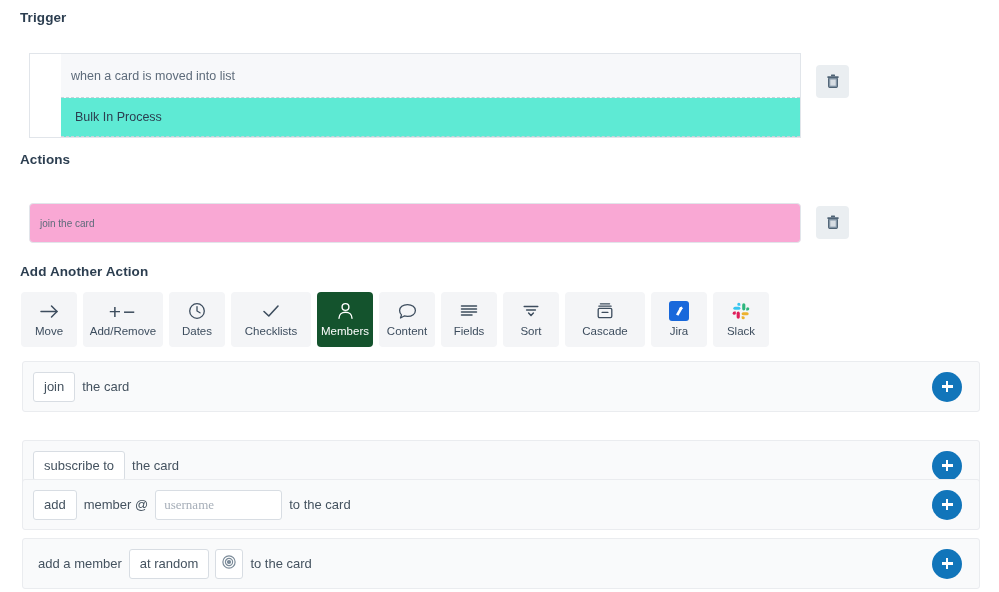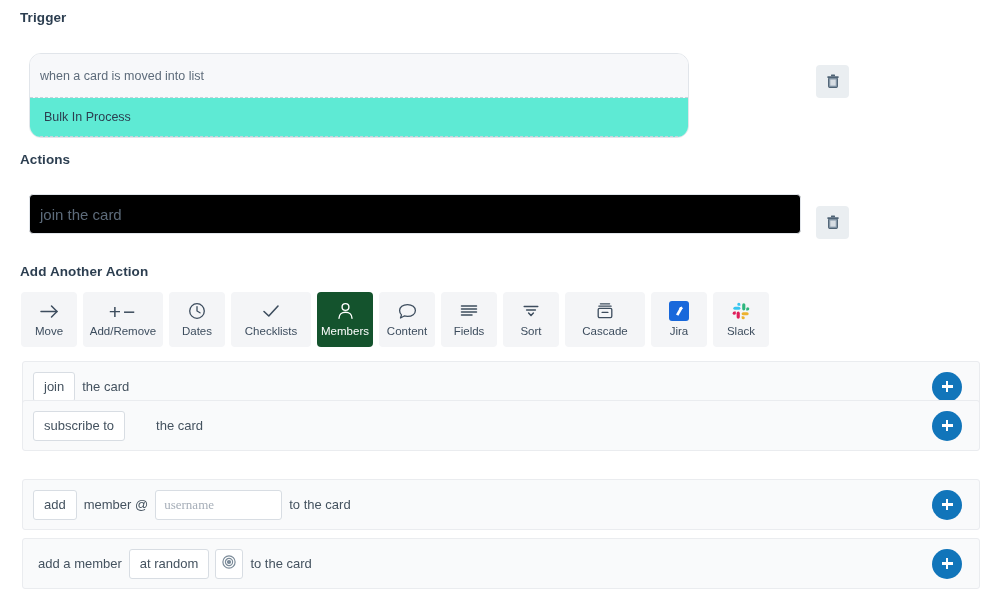--- a/index.html
+++ b/index.html
@@ -21,25 +21,26 @@
     color: #2c3e50;
     letter-spacing: .1px;
   }
   #trigger-title  { left: 20px; top: 10px; }
   #actions-title  { left: 20px; top: 152px; }
   #another-title  { left: 20px; top: 264px; }
 
   
   .trigger-wrap {
     position: absolute; left: 29px; top: 53px;
-    width: 660px; height: 85px;
+    width: 772px; height: 85px;
     border: 1px solid #e1e5ea;
-    border-radius: 12px;
+    border-radius: 0;
     overflow: hidden;
     background: #fff;
+    padding-left: 31px;
   }
   .trigger-row-top {
     height: 44px;
     background: #f7f8fa;
     border-bottom: 1px dashed #c9d1da;
     display: flex; align-items: center;
     padding-left: 10px;
     font-size: 12.5px;
     color: #5d6b7a;
   }
@@ -49,28 +50,28 @@
     border-bottom: 1px dashed #c9d1da;
     display: flex; align-items: center;
     padding-left: 14px;
     font-size: 12.5px;
     font-weight: normal;
     color: #2c3e50;
   }
 
   
   .action-wrap {
-    position: absolute; left: 29px; top: 194px;
+    position: absolute; left: 29px; top: 203px;
     width: 772px; height: 40px;
     border: 1px solid #e1e5ea;
     border-radius: 4px;
-    background: #000000;
+    background: #f9a8d4;
     display: flex; align-items: center;
     padding-left: 10px;
-    font-size: 15px;
+    font-size: 10px;
     color: #5d6b7a;
   }
 
   
   .trash-btn {
     position: absolute;
     width: 33px; height: 33px;
     background: #eaeef1;
     border: none;
     border-radius: 4px;
@@ -131,21 +132,21 @@
     width: 958px; height: 51px;
     background: #f9fafb;
     border: 1px solid #eaecef;
     border-radius: 3px;
     display: flex; align-items: center;
     padding-left: 10px;
     font-size: 13px;
     color: #44525f;
   }
   #row-1 { top: 361px; }
-  #row-2 { top: 400px; gap: 24px; }
+  #row-2 { top: 440px; }
   #row-3 { top: 479px; }
   #row-4 { top: 538px; }
 
   .pill {
     background: #ffffff;
     border: 1px solid #d8dde3;
     border-radius: 3px;
     height: 30px;
     display: inline-flex; align-items: center;
     padding: 0 10px;

